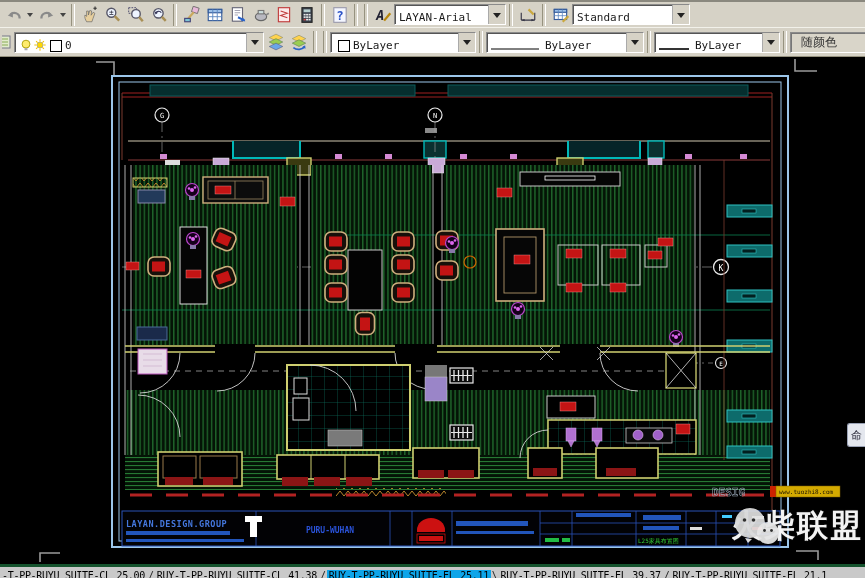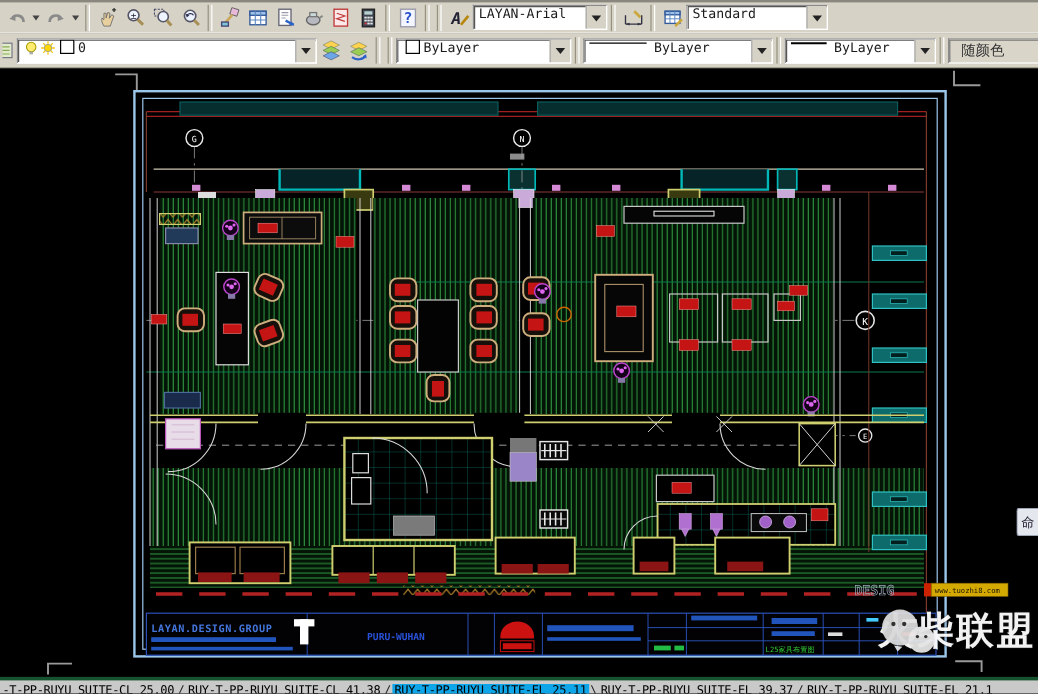--- a/index.html
+++ b/index.html
@@ -7,21 +7,21 @@
 
   
   .tb{background:#d6d2c6;display:flex;align-items:center;padding:0 2px;box-sizing:border-box}
   .tb1{height:28px;border-top:2px solid #8a887e;border-bottom:1px solid #f2f1ea}
   .tb2{height:29px;border-bottom:1px solid #96927f}
   .btn{width:23px;height:23px;display:flex;align-items:center;justify-content:center;flex:0 0 auto}
   .mini{width:10px;height:23px;display:flex;align-items:center;justify-content:center;flex:0 0 auto}
   .mini i{border:3px solid transparent;border-top:4px solid #444;margin-top:4px}
   .sep{width:2px;height:22px;border-left:1px solid #96927f;border-right:1px solid #fff;margin:0 3px;flex:0 0 auto}
   .combo{height:21px;background:#fff;border:1px solid;border-color:#8a8a8a #fff #fff #8a8a8a;box-shadow:inset 1px 1px 0 #555;
-         display:flex;align-items:flex-start;font:11px "DejaVu Sans Mono",monospace;color:#1a1a1a;padding-left:4px;box-sizing:border-box;flex:0 0 auto;overflow:hidden;white-space:nowrap}
+         display:flex;align-items:flex-end;font:11px "DejaVu Sans Mono",monospace;color:#1a1a1a;padding-left:4px;box-sizing:border-box;flex:0 0 auto;overflow:hidden;white-space:nowrap}
   .combo .arrow{margin-left:auto;width:16px;align-self:stretch;background:#d6d2c6;border-left:1px solid #aaa;display:flex;align-items:center;justify-content:center}
   .combo .arrow i{border:4px solid transparent;border-top:5px solid #222;margin-top:5px}
   .lswatch{width:10px;height:10px;background:#fff;border:1px solid #000;margin:0 3px;flex:0 0 auto}
   .plot{height:21px;border:1px solid;border-color:#8a8a8a #fff #fff #8a8a8a;box-shadow:inset 1px 1px 0 #777;background:#d9d5c9;
         color:#333;font-size:12px;display:flex;align-items:center;padding:0 10px;box-sizing:border-box;flex:0 0 auto}
   .lineglyph{flex:0 0 auto;margin-right:6px}
 
   
   .canvas{position:relative;width:865px;height:507px;background:#000}
   .canvas svg{position:absolute;left:0;top:0}

